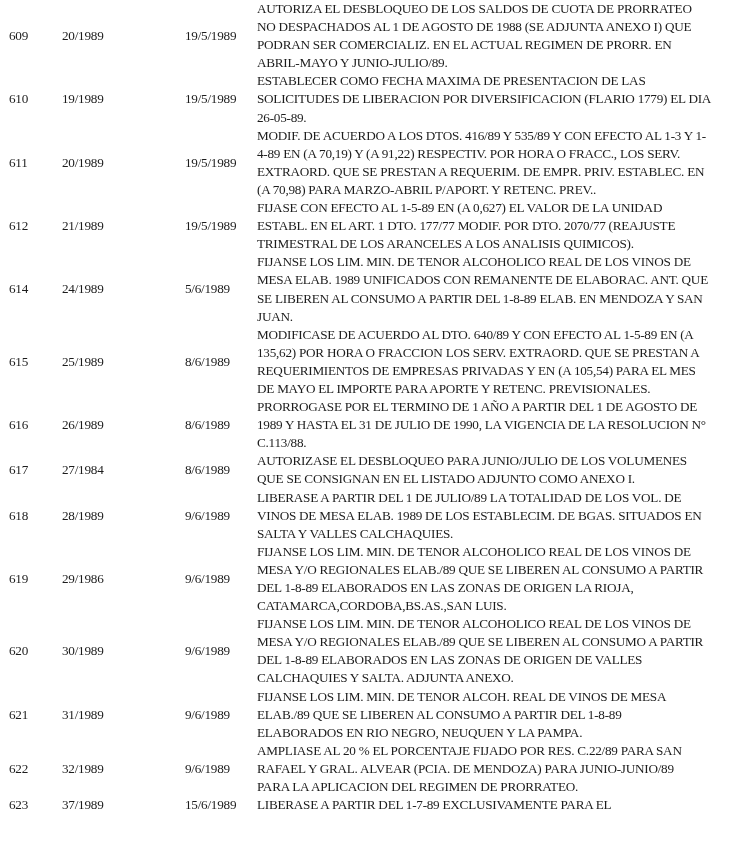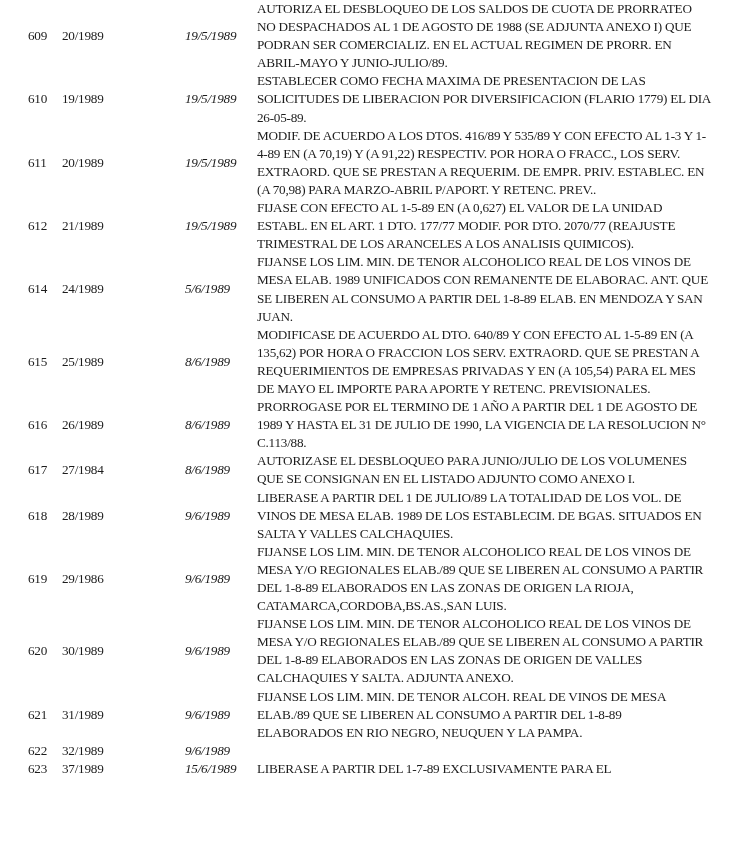--- a/index.html
+++ b/index.html
@@ -23,25 +23,25 @@
     color: #1c1c1c;
     background: #ffffff;
   }
   .row {
     display: flex;
     align-items: center;
   }
   .cell { flex: 0 0 auto; }
   .c-id {
     width: 62px;
-    padding-left: 28px;
+    padding-left: 9px;
     box-sizing: border-box;
   }
   .c-ref  { width: 123px; }
-  .c-date { width: 72px; font-style: italic; }
+  .c-date { width: 72px; }
   .c-sum  {
     width: 498px;
     white-space: pre-line;
   }
 </style>
 </head>
 <body>
 
 <div class="page">
   <div id="table-root">
@@ -156,20 +156,23 @@
     <div class="cell c-date">9/6/1989</div>
     <div class="cell c-sum">FIJANSE LOS LIM. MIN. DE TENOR ALCOH. REAL DE VINOS DE MESA
 ELAB./89 QUE SE LIBEREN AL CONSUMO A PARTIR DEL 1-8-89
 ELABORADOS EN RIO NEGRO, NEUQUEN Y LA PAMPA.</div>
   </div>
 
   <div class="row">
     <div class="cell c-id">622</div>
     <div class="cell c-ref">32/1989</div>
     <div class="cell c-date">9/6/1989</div>
+    <div class="cell c-sum">AMPLIASE AL 20 % EL PORCENTAJE FIJADO POR RES. C.22/89 PARA SAN
+RAFAEL Y GRAL. ALVEAR (PCIA. DE MENDOZA) PARA JUNIO-JUNIO/89
+PARA LA APLICACION DEL REGIMEN DE PRORRATEO.</div>
   </div>
 
   <div class="row">
     <div class="cell c-id">623</div>
     <div class="cell c-ref">37/1989</div>
     <div class="cell c-date">15/6/1989</div>
     <div class="cell c-sum">LIBERASE A PARTIR DEL 1-7-89 EXCLUSIVAMENTE PARA EL</div>
   </div>
 </div>
 </div>

